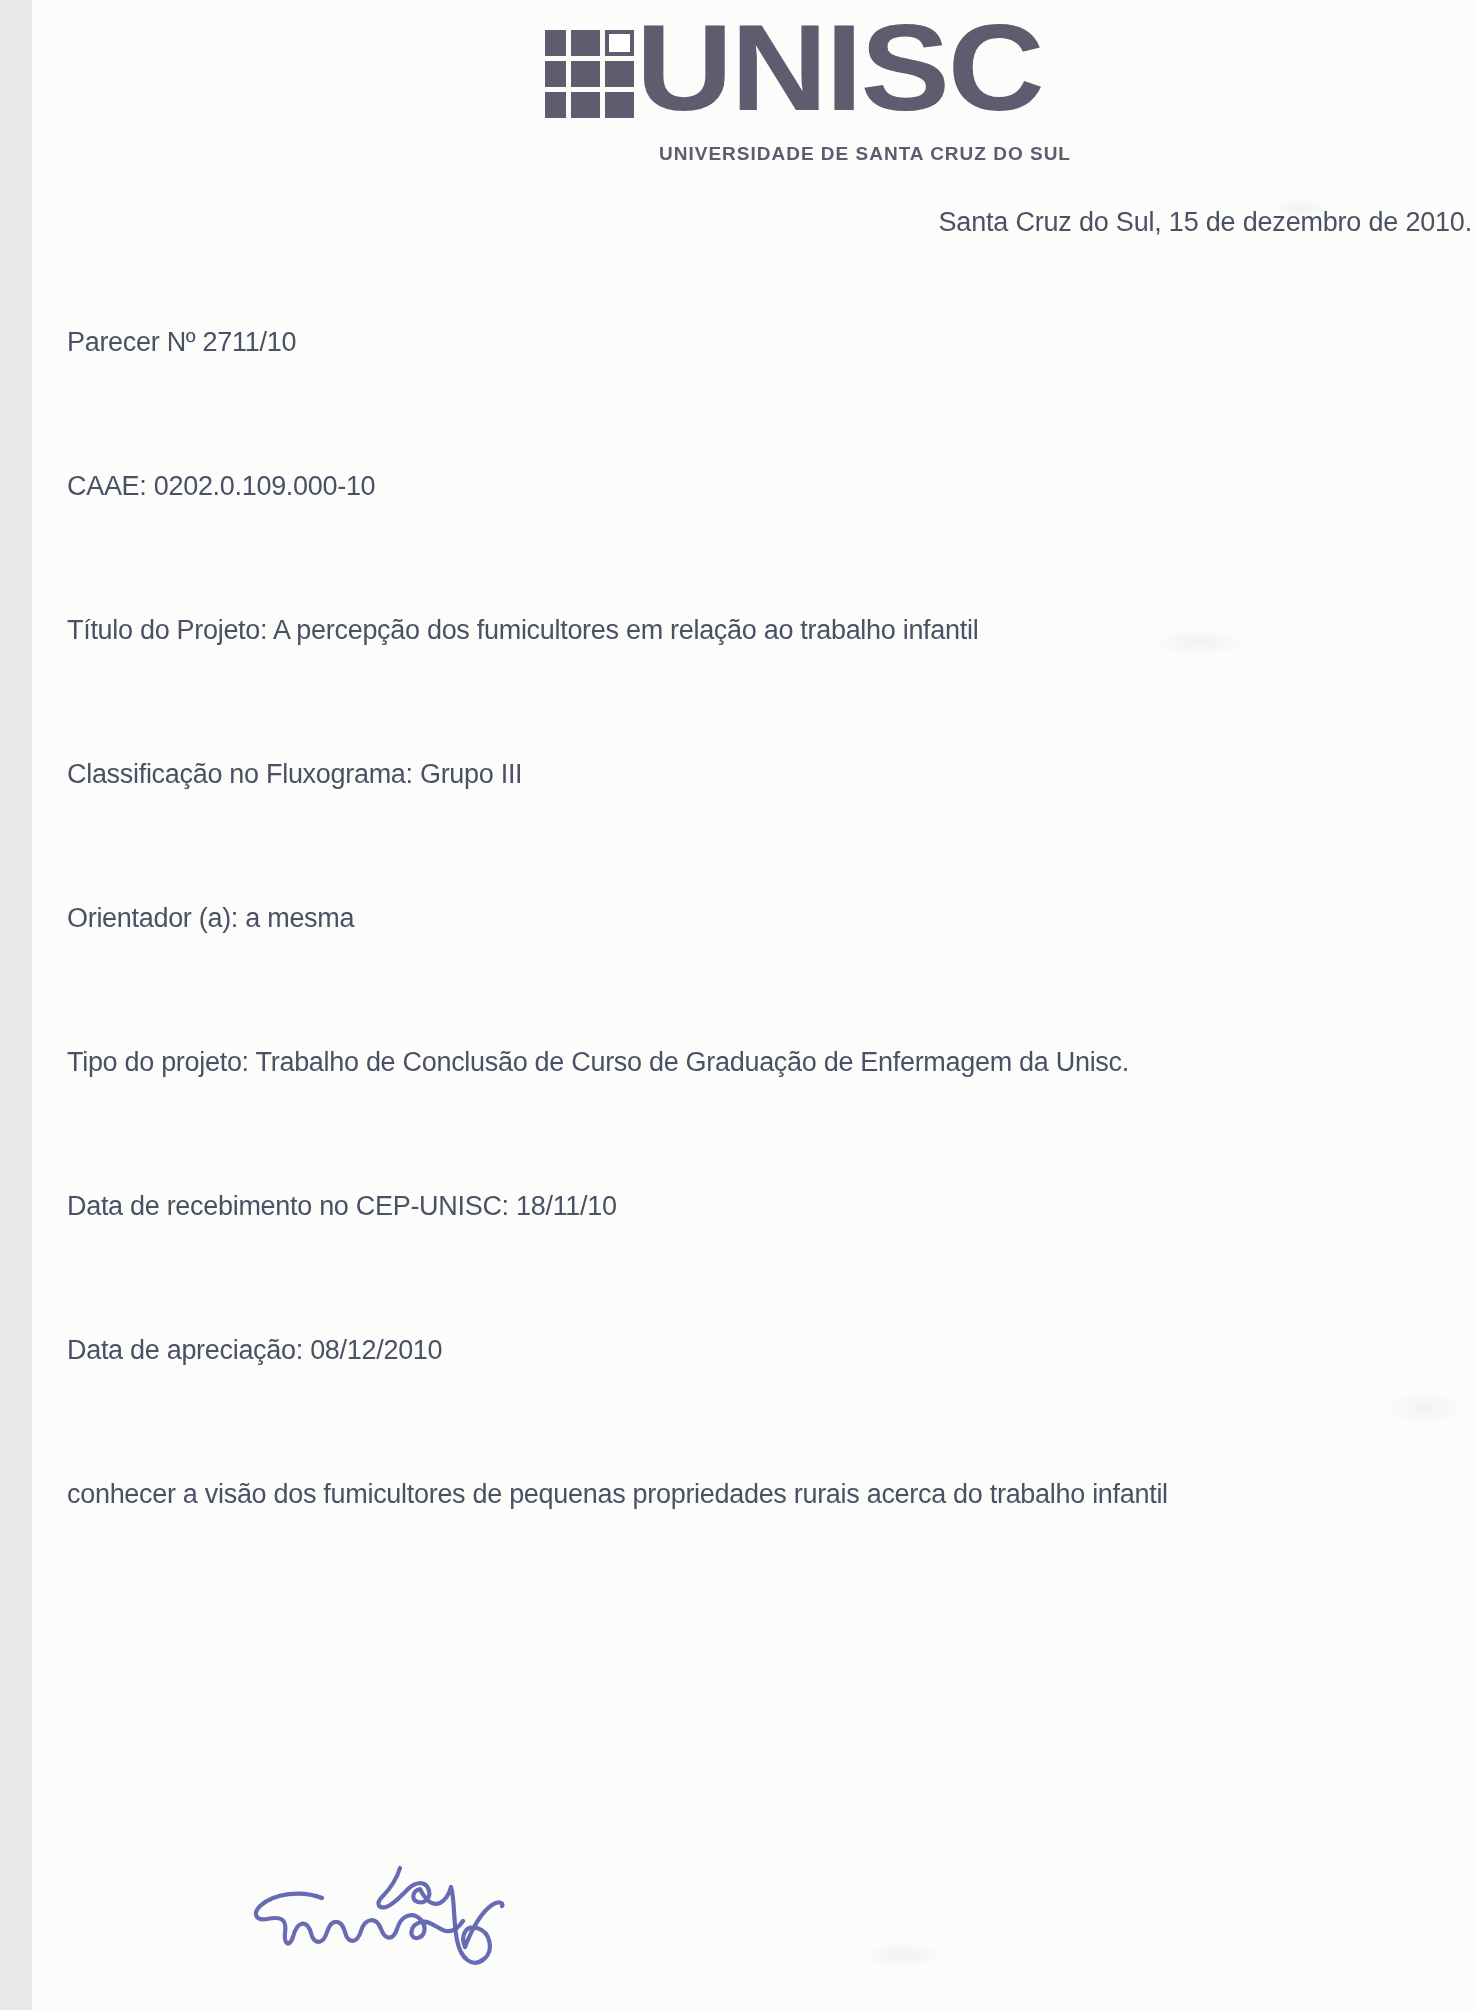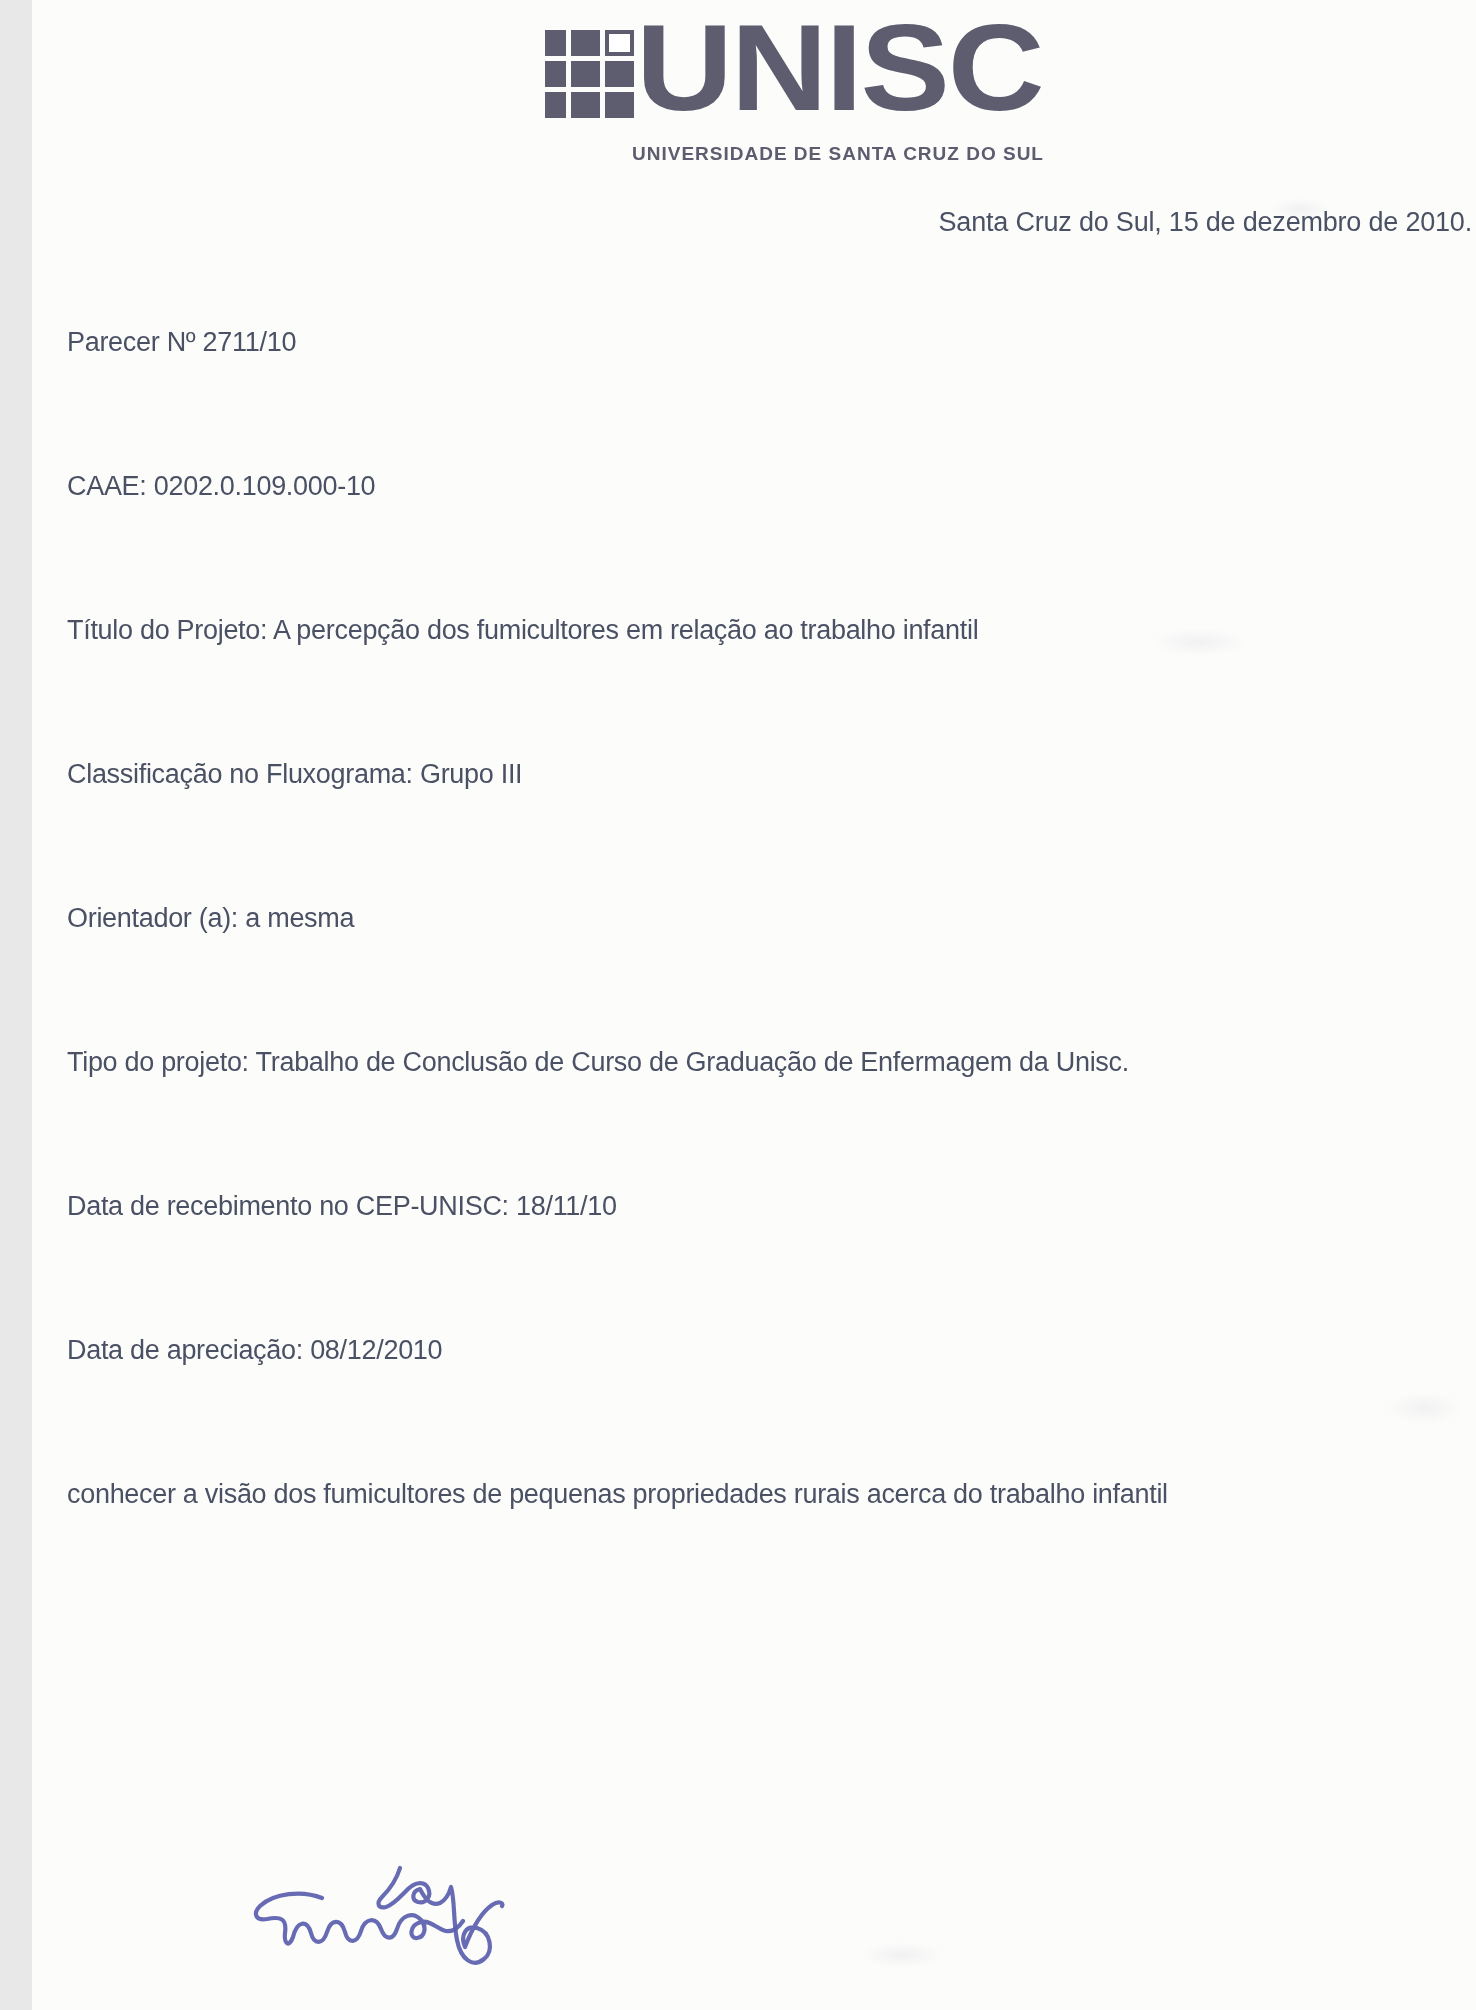--- a/index.html
+++ b/index.html
@@ -31,21 +31,21 @@
   .sq.outline{background:#fff;border:4px solid var(--logo);box-sizing:border-box;}
   .logo-wordmark{
     position:absolute;left:604px;top:7px;
     font-size:122px;font-weight:bold;line-height:1;
     letter-spacing:-2px;color:var(--logo);
     transform:scaleX(1.1);transform-origin:left top;
     white-space:nowrap;
   }
   .logo-subtitle{
     position:absolute;left:600px;top:143px;width:466px;
-    text-align:left;font-size:19px;font-weight:bold;
+    text-align:center;font-size:19px;font-weight:bold;
     letter-spacing:1px;color:var(--logo);white-space:nowrap;
   }
   
   .date-line{
     position:absolute;top:207px;right:36px;
     font-size:27px;letter-spacing:-0.2px;white-space:pre;
   }
   .doc-lines{
     position:absolute;left:35px;top:222px;width:1412px;
     font-size:27px;line-height:48px;letter-spacing:-0.3px;

